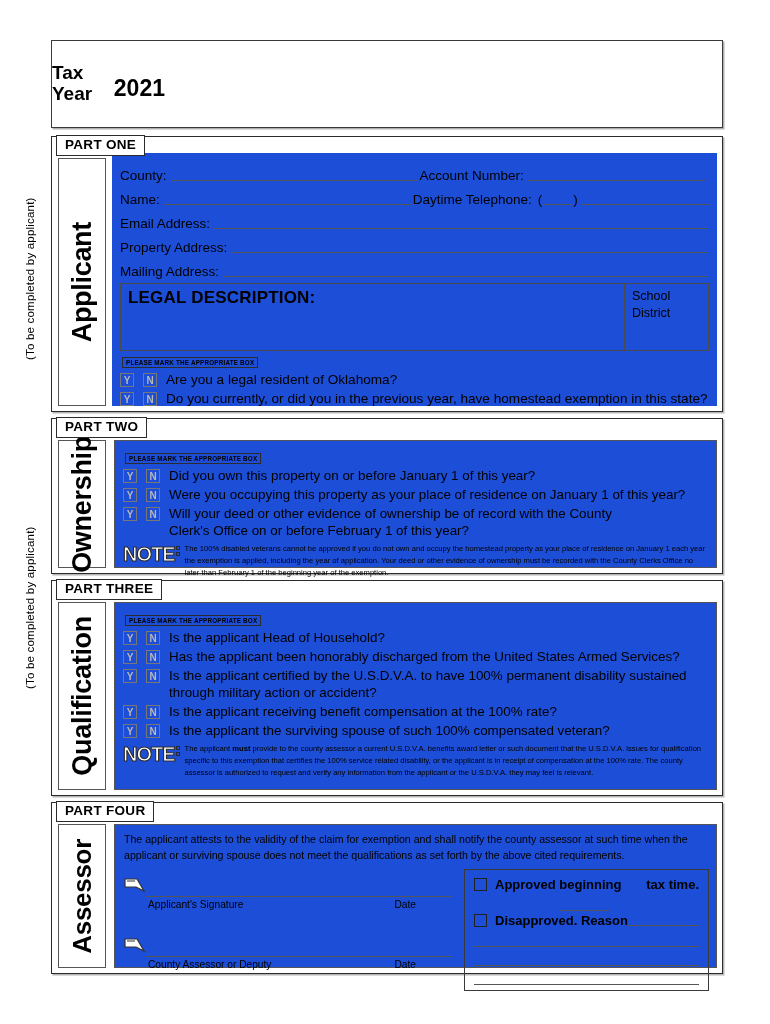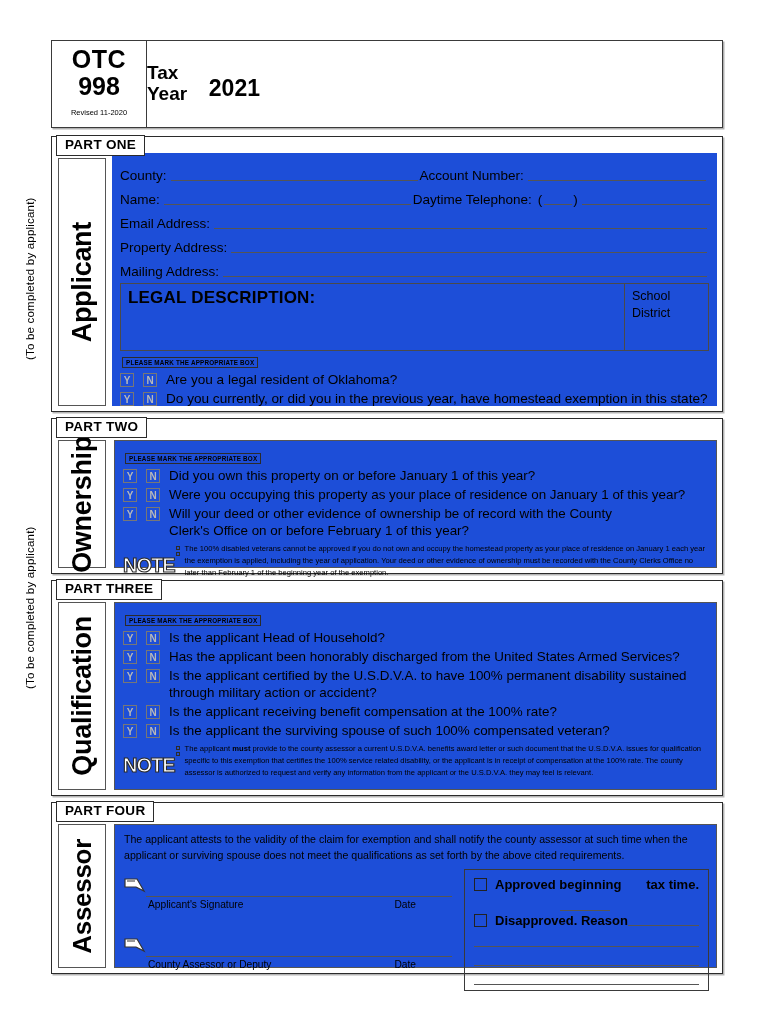--- a/index.html
+++ b/index.html
@@ -123,21 +123,21 @@
   .ifso { display:flex; align-items:flex-end; font-size: 13.5px; margin: 4px 0 0 38px; height: 21px; }
   .ifso .rl1 { width: 168px; border-bottom: 1.1px solid #555; height:13px; margin: 0 4px 2px 8px; }
   .ifso .rl2 { width: 80px; border-bottom: 1.1px solid #555; height:13px; margin: 0 0 2px 5px; }
   .ifso .rl3 { width: 95px; border-bottom: 1.1px solid #555; height:13px; margin: 0 0 2px 5px; }
 
   
   .note-wrap { display:flex; align-items:flex-start; margin-top: 4px; }
   .note-glyph {
     font-size: 20px; font-weight: bold; letter-spacing: -1px; flex:none;
     color: #fff; -webkit-text-stroke: 1.1px #2b2b2b;
-    line-height: 1; margin-top: 12px; font-family: "Liberation Sans", sans-serif;
+    line-height: 1; margin-top: 1px; font-family: "Liberation Sans", sans-serif;
   }
   .note-dots { flex:none; margin: 3px 5px 0 1px; }
   .note-dots i { display:block; width:4px; height:4px; border:1px solid #2b2b2b; margin-bottom:2px; }
   .note-txt { font-size: 7.6px; line-height: 1.55; text-align: left; }
   .note-txt b { font-weight: bold; }
 
   
   #part-four .body-col { padding: 7px 7px 4px 9px; }
   .attest { font-size: 10.6px; line-height: 1.5; margin-bottom: 2px; }
   .p4-grid { display:flex; margin-top: 5px; }
@@ -158,25 +158,20 @@
   .ap-underline { border-bottom: 1.2px solid #555; height: 12px; }
   .ap-year-rule { width: 50px; border-bottom: 1.2px solid #555; height: 11px; margin: 8px 0 0 86px; }
   .ap-line { border-bottom: 1.2px solid #555; height: 13px; margin-top: 6px; }
 </style>
 </head>
 <body>
 
 <div class="page">
 
   <div class="header">
-    <div class="hdr-otc">
-      <div class="otc">OTC</div>
-      <div class="num">998</div>
-      <div class="rev">Revised 11-2020</div>
-    </div>
     <div class="hdr-right">
       <div class="ty">Tax Year</div>
       <div class="yr">2021</div>
     </div>
   </div>
 
   <div class="side-label" id="side-one">(To be completed by applicant)</div>
   <div class="side-label" id="side-two">(To be completed by applicant)</div>
 
   <div class="part" id="part-one">

